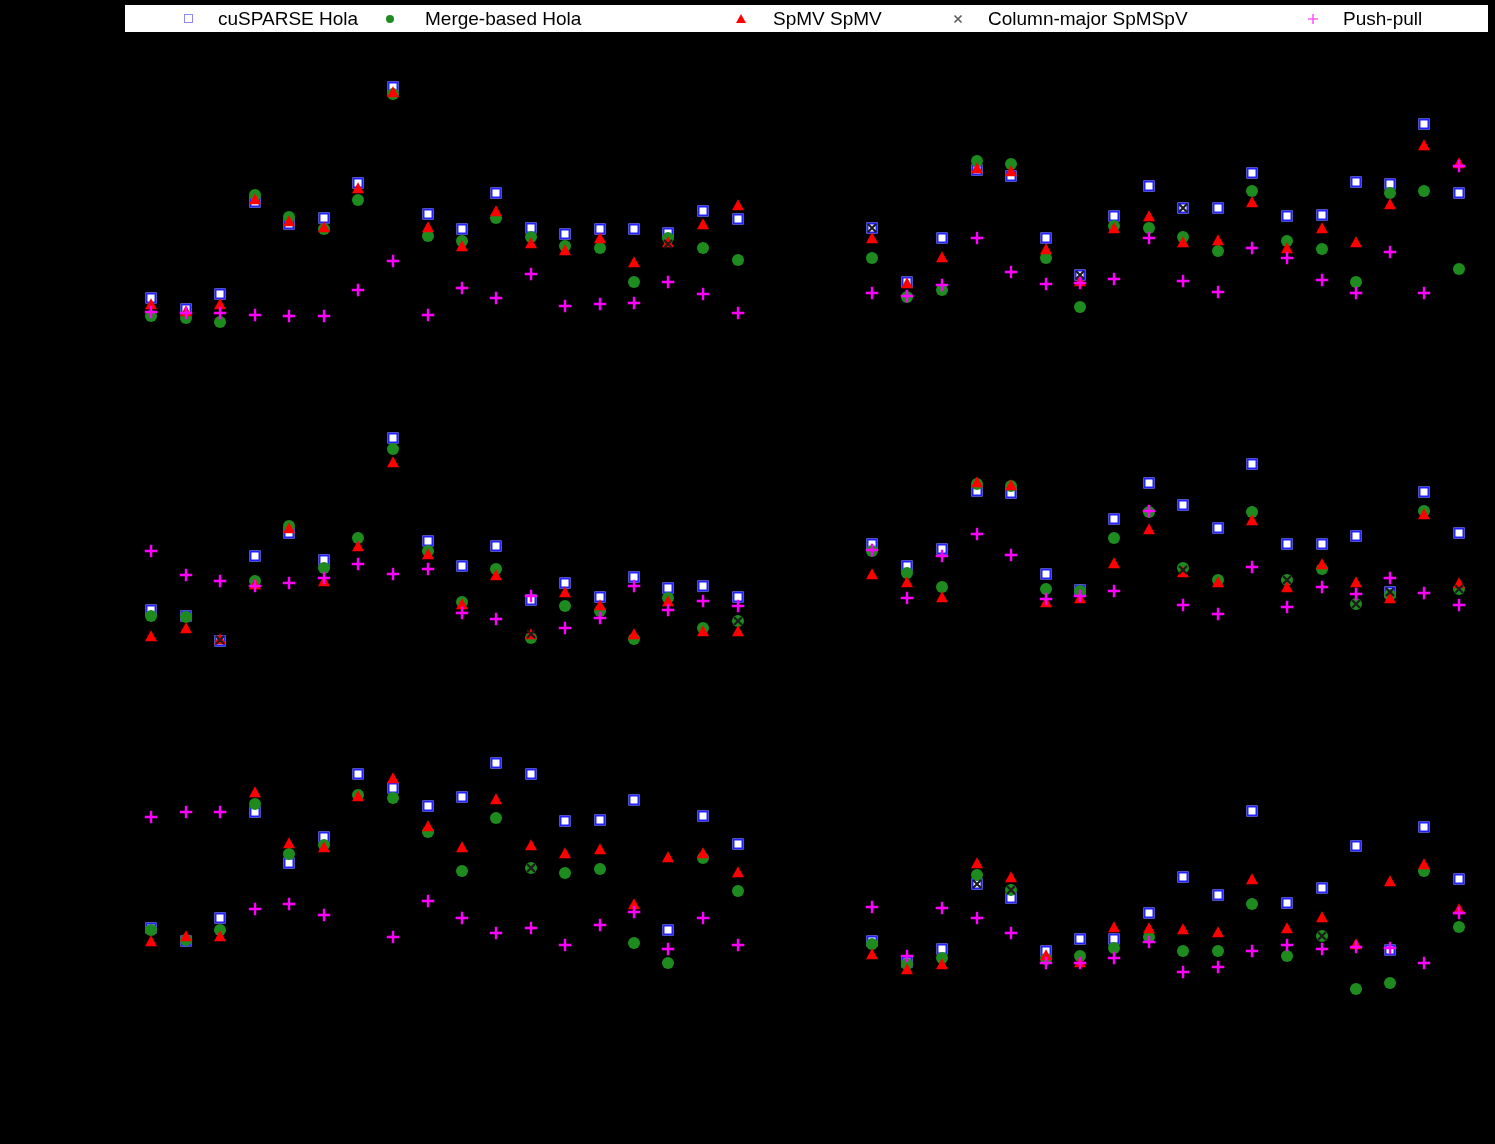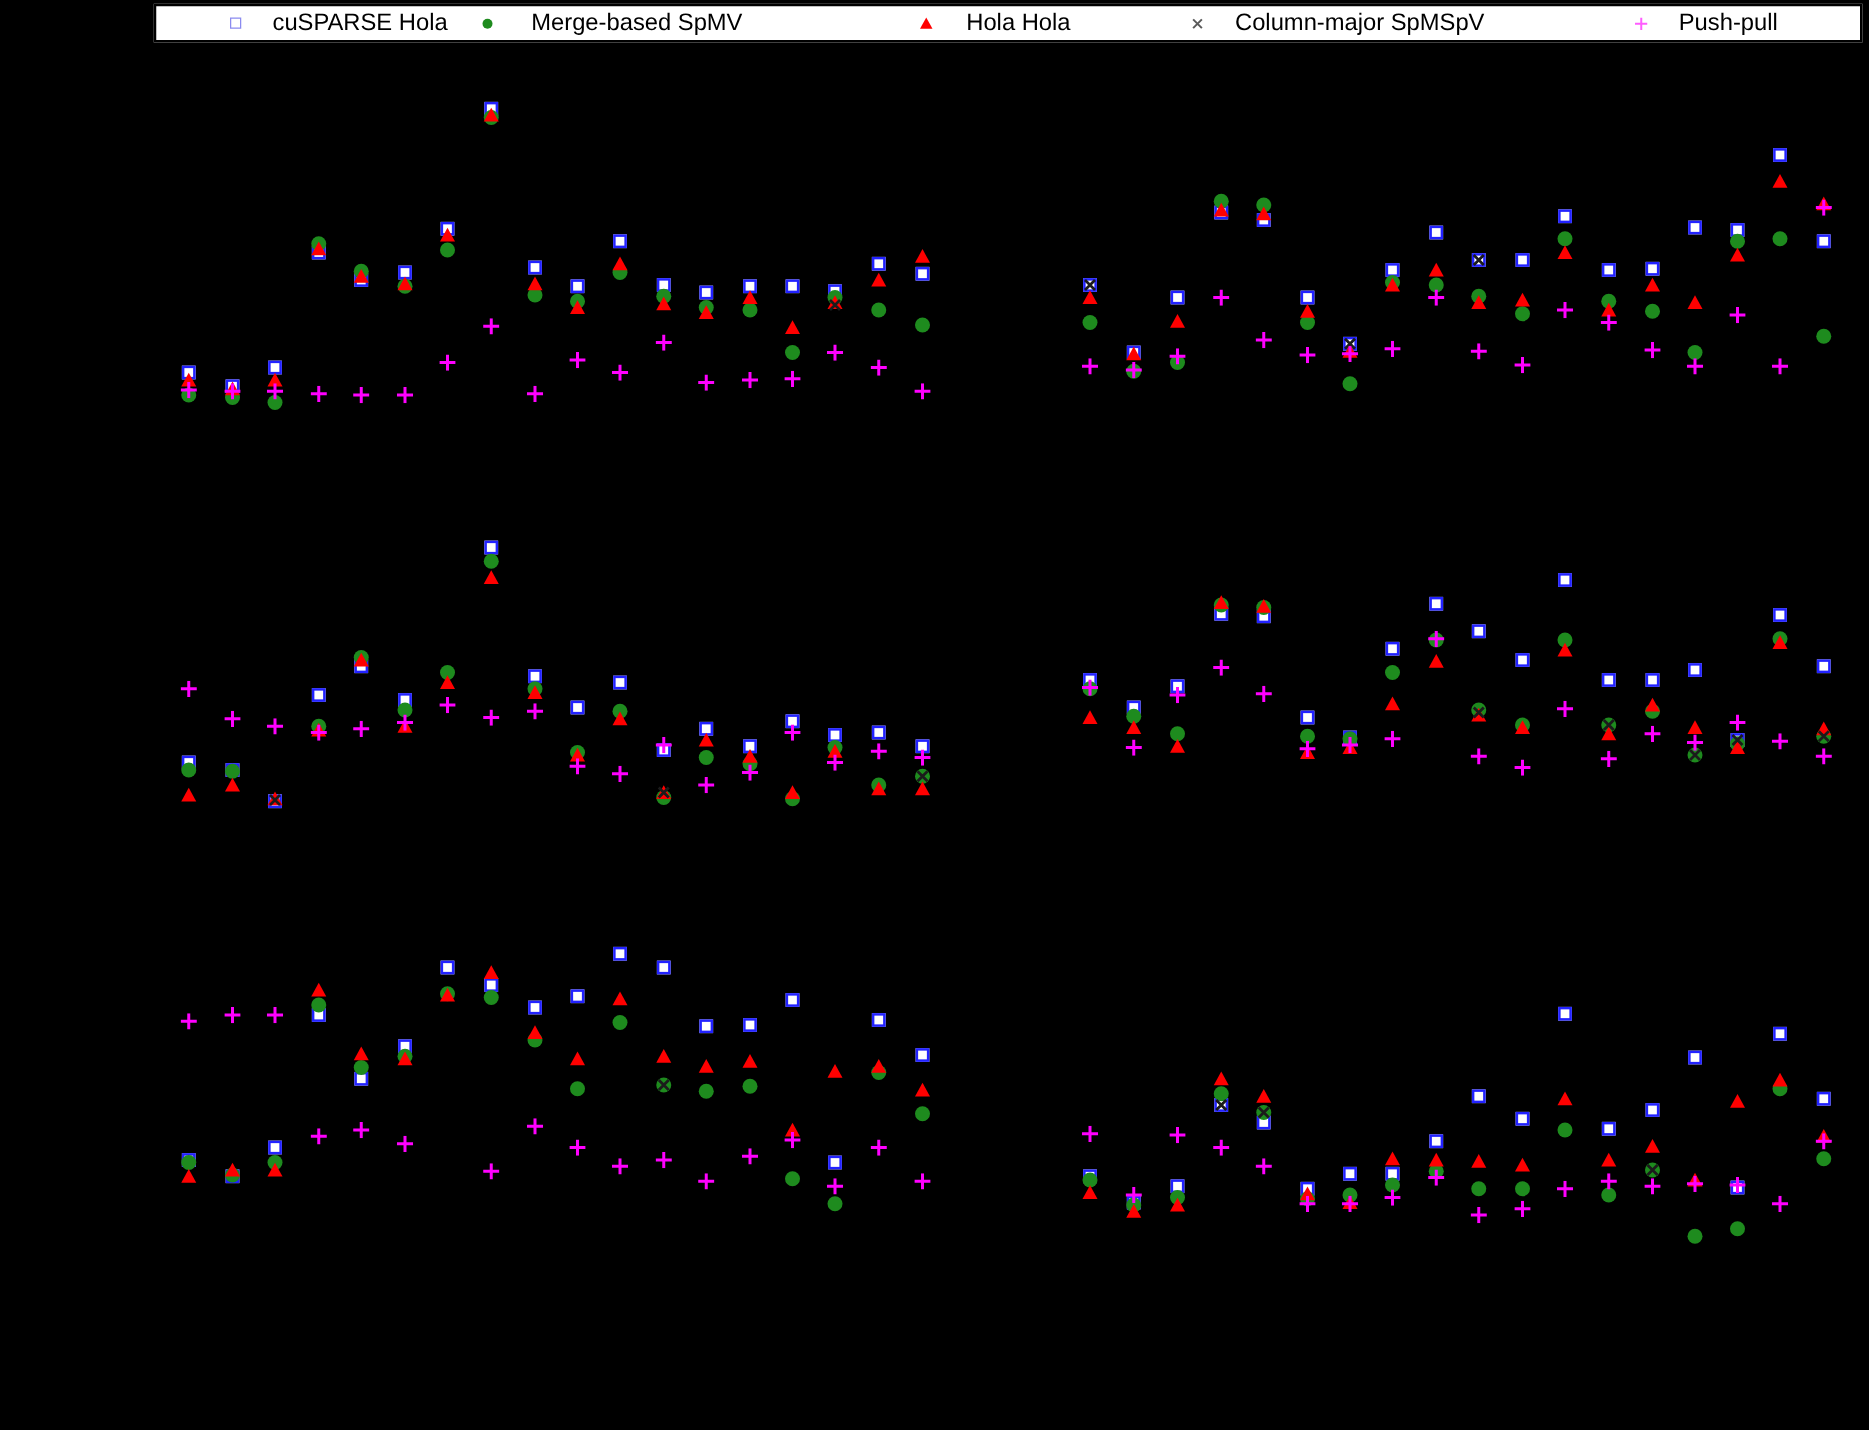--- a/index.html
+++ b/index.html
@@ -28,29 +28,29 @@
     </span>
     <span class="legend-item" style="left:93px">
       <span class="legend-label">cuSPARSE Hola</span>
     </span>
     <span class="legend-item" style="left:257px">
       <span class="legend-marker">
           <span style="display: inline-block; width: 8px; height: 8px; border-radius: 50%; background: rgb(30, 139, 30);"></span>
         </span>
     </span>
     <span class="legend-item" style="left:300px">
-      <span class="legend-label">Merge-based SpMV</span>
+      <span class="legend-label">Merge-based Hola</span>
     </span>
     <span class="legend-item" style="left:608px">
       <span class="legend-marker">
           <span class="tri" style="display: inline-block; width: 0px; height: 0px; border-left: 5px solid transparent; border-right: 5px solid transparent; border-bottom: 9px solid rgb(255, 0, 0);"></span>
         </span>
     </span>
     <span class="legend-item" style="left:648px">
-      <span class="legend-label">Hola Hola</span>
+      <span class="legend-label">SpMV SpMV</span>
     </span>
     <span class="legend-item" style="left:825px">
       <span class="legend-marker">
           <span style="display: inline-block; width: 10px; height: 10px; line-height: 0;"><svg width="10" height="10" viewBox="0 0 10 10">
               <path d="M1.5 1.5 L8.5 8.5 M8.5 1.5 L1.5 8.5" stroke="#5a5a5a" stroke-width="1.6" fill="none"></path>
             </svg></span>
         </span>
     </span>
     <span class="legend-item" style="left:863px">
       <span class="legend-label">Column-major SpMSpV</span>

